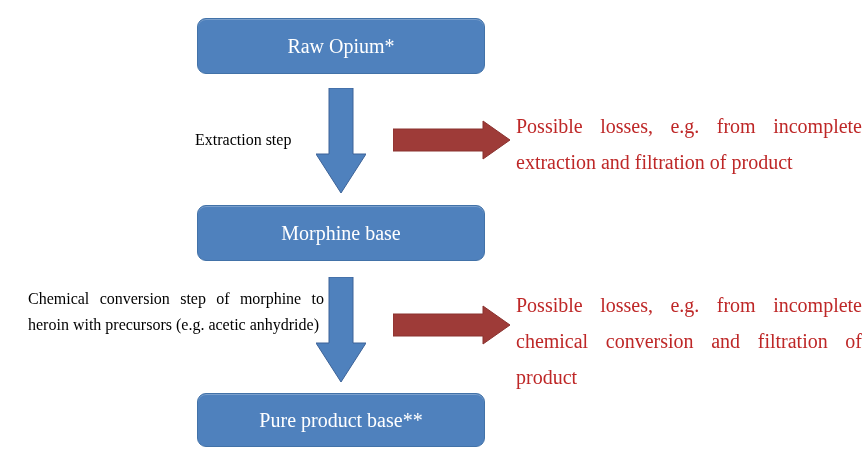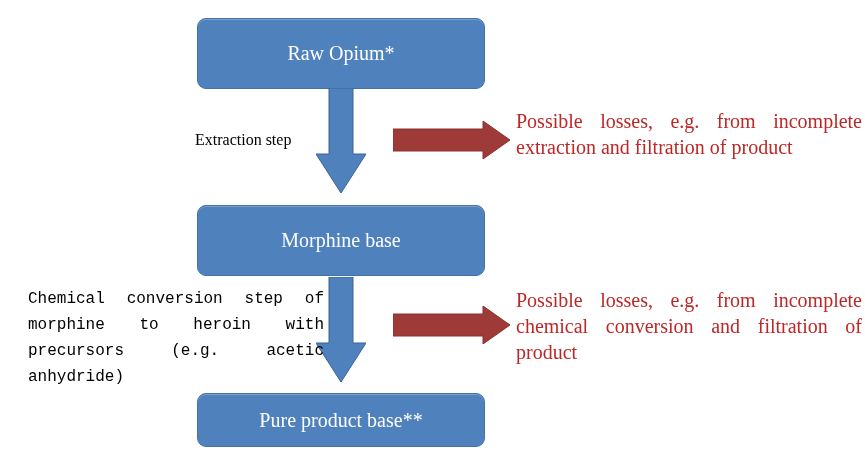--- a/index.html
+++ b/index.html
@@ -11,21 +11,21 @@
     position: relative;
     width: 865px;
     height: 453px;
     background: #ffffff;
     overflow: hidden;
   }
   .node {
     position: absolute;
     left: 197px;
     width: 288px;
-    height: 71px;
+    height: 56px;
     background: var(--node-fill, #4F81BD);
     border: 1px solid var(--node-border, #4272A8);
     border-radius: 9px;
     display: flex;
     align-items: center;
     justify-content: center;
     color: var(--node-text, #FFFFFF);
     font-size: 20px;
     box-shadow: inset 0 1px 0 rgba(255,255,255,0.25);
   }
@@ -63,30 +63,29 @@
     left: 195px;
     top: 127px;
     width: 130px;
     white-space: nowrap;
   }
   .step-label-2 {
     left: 28px;
     top: 286px;
     width: 296px;
     text-align: justify;
-    font-family: Liberation Mono, monospace;
   }
 
   .loss-note {
     position: absolute;
     left: 516px;
     width: 346px;
     color: var(--loss-text, #BE2727);
     font-size: 20px;
-    line-height: 26px;
+    line-height: 36px;
     text-align: justify;
   }
   .loss-note-1 { top: 108px; }
   .loss-note-2 { top: 287px; }
 
   svg { display: block; width: 100%; height: 100%; }
 </style>
 </head>
 <body>
 

